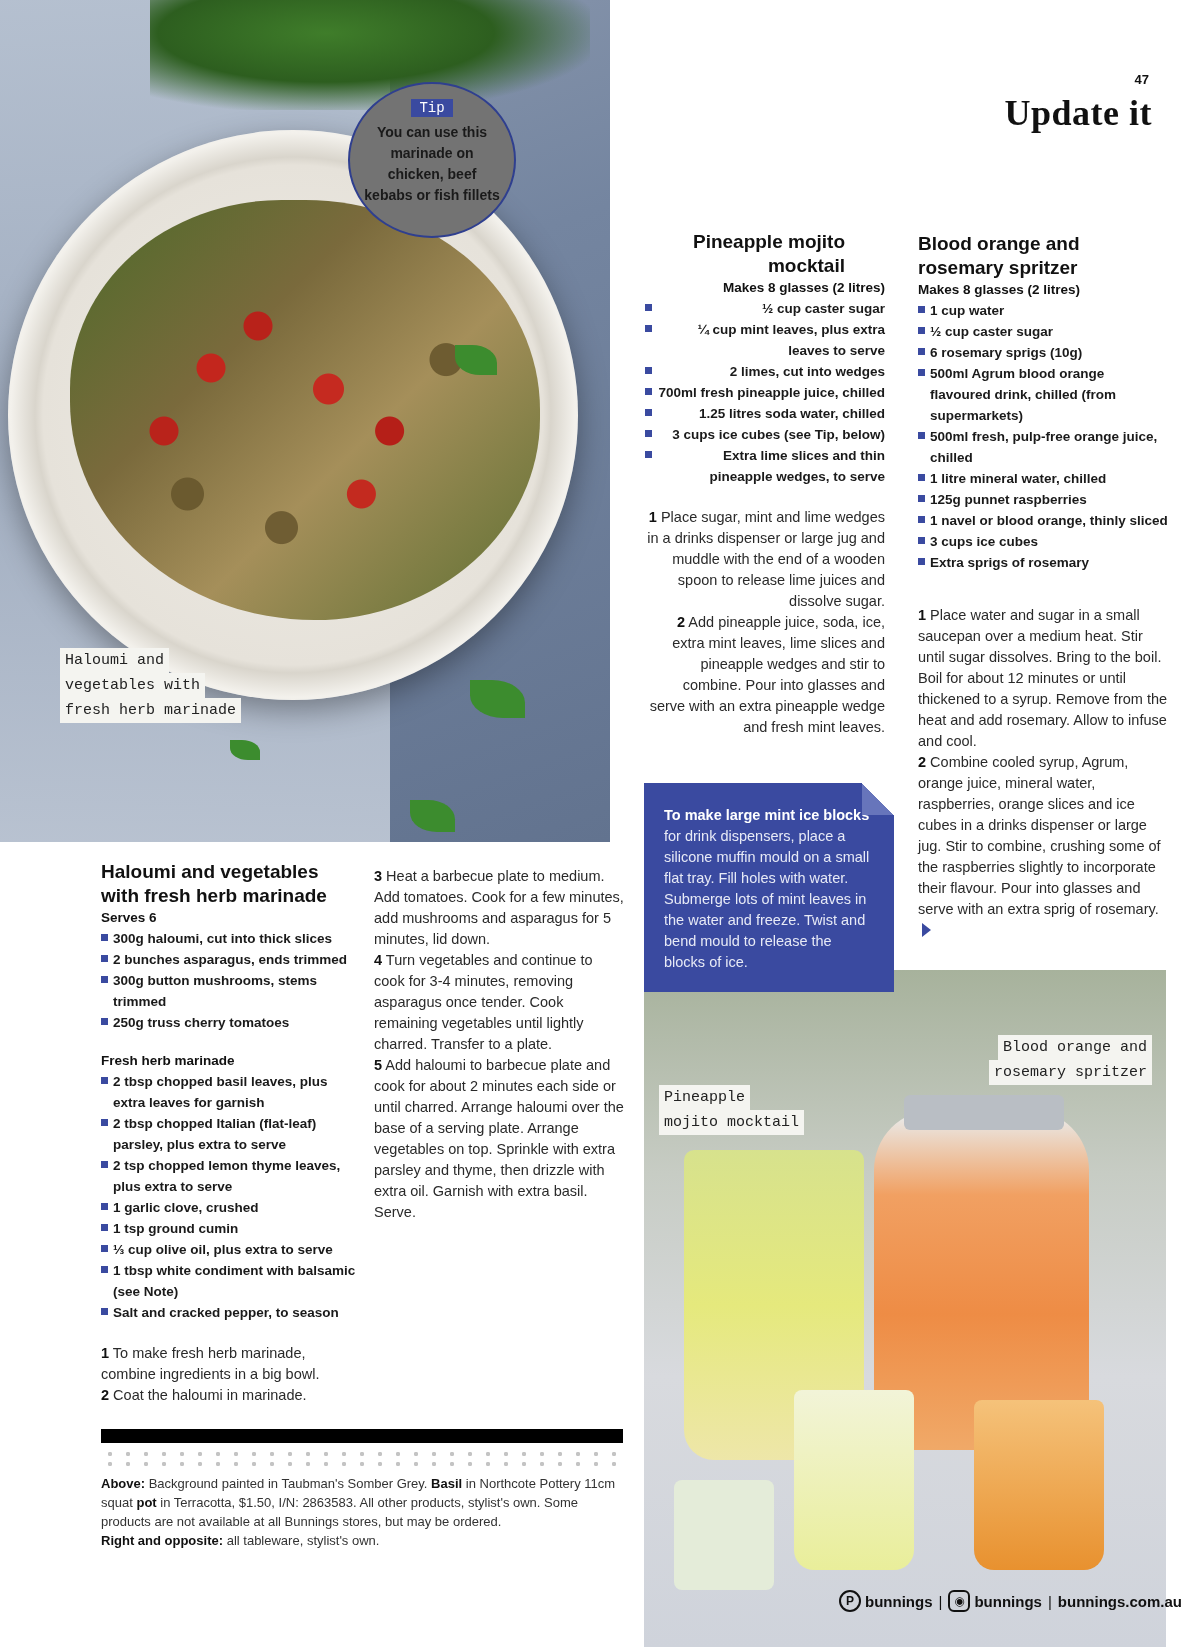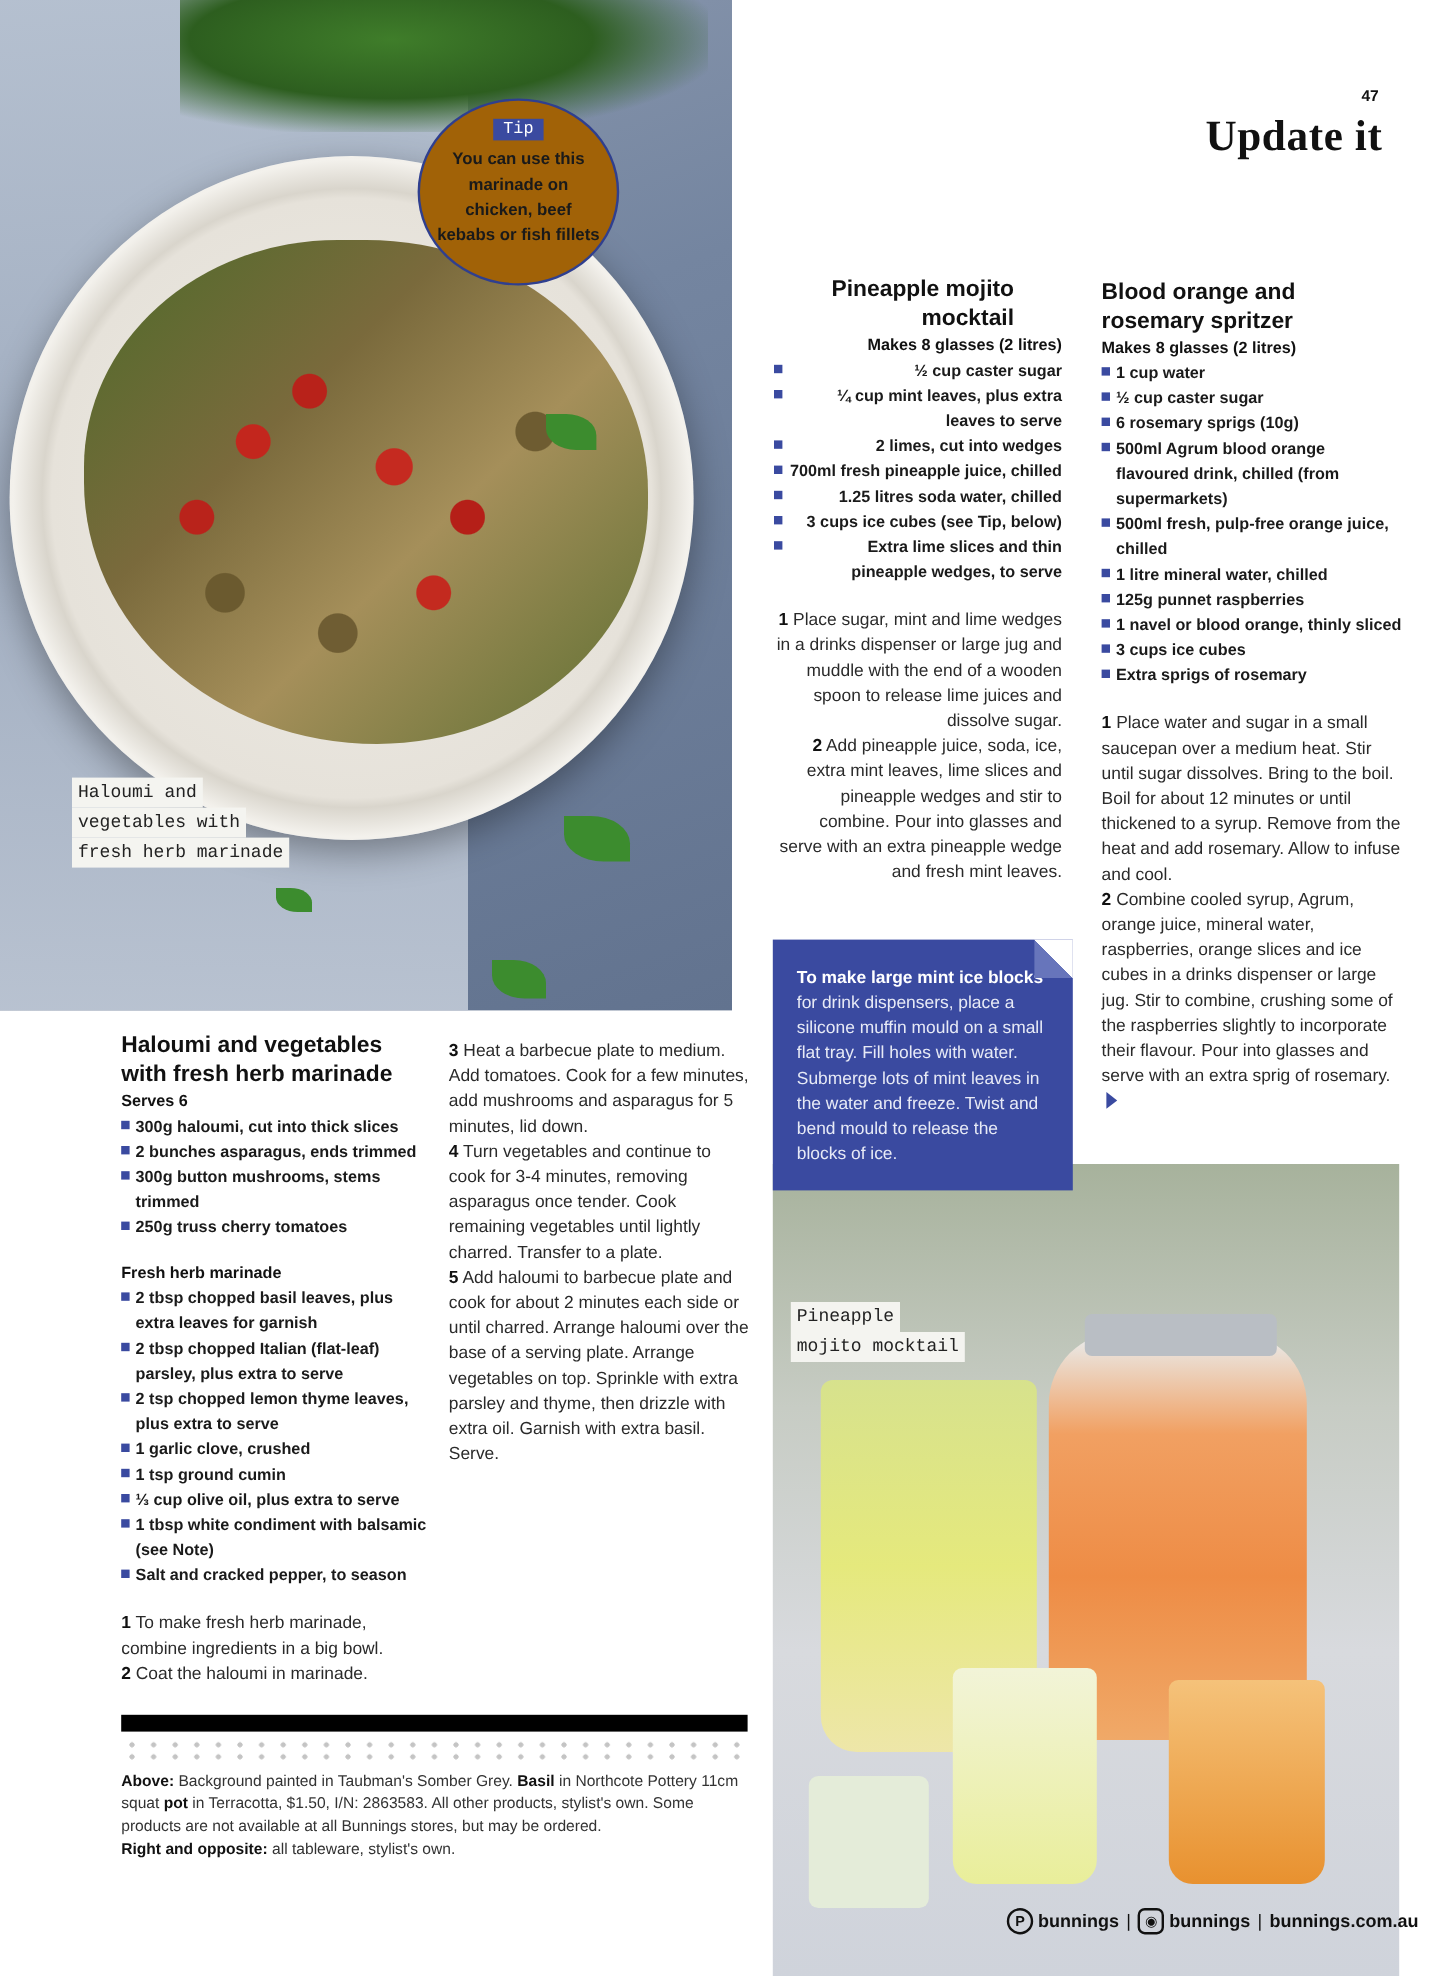--- a/index.html
+++ b/index.html
@@ -25,21 +25,21 @@
       radial-gradient(circle at 68% 55%, #b51f18 0 14px, transparent 15px),
       radial-gradient(circle at 62% 70%, #c32a1f 0 14px, transparent 15px),
       radial-gradient(circle at 20% 55%, #b9231b 0 14px, transparent 15px),
       radial-gradient(circle at 25% 70%, #6b5a2f 0 16px, transparent 17px),
       radial-gradient(circle at 45% 78%, #6f5d33 0 16px, transparent 17px),
       radial-gradient(circle at 80% 38%, #6e5c31 0 16px, transparent 17px),
       linear-gradient(135deg, #4d6b2a 0%, #7a6a3c 35%, #a58f5a 60%, #5d6f32 100%); }
   .leaf { border-radius: 0 60% 0 60%; background: #3c8c2e; }
 
   .tip-circle { left: 348px; top: 82px; width: 168px; height: 156px; border-radius: 50%;
-    background: #a16207; border: 2px solid #2f3f8f; text-align: center; padding-top: 14px; }
+    background: #737373; border: 2px solid #2f3f8f; text-align: center; padding-top: 14px; }
   .tip-label { display: inline-block; background: #3a4aa0; color: #fff; font-family: "Liberation Mono", "DejaVu Sans Mono", monospace;
     font-size: 14px; padding: 1px 8px; margin-bottom: 5px; }
   .tip-text { font-size: 14px; line-height: 21px; font-weight: bold; color: #1a1a1a; padding: 0 12px; }
 
   .caption-mono { font-family: "Liberation Mono", "DejaVu Sans Mono", monospace; font-size: 15px; line-height: 23px; }
   .caption-mono span { background: #f4f4f0; color: #222; padding: 1px 5px; display: inline-block; margin-bottom: 0; }
 
   
   .page-number { right: 51px; top: 72px; font-size: 13px; font-weight: bold; color: #111; }
   .section-title { right: 48px; top: 92px; font-family: "Liberation Serif", "DejaVu Serif", serif; font-weight: bold;
@@ -143,37 +143,41 @@
     <li>½ cup caster sugar</li>
     <li>6 rosemary sprigs (10g)</li>
     <li>500ml Agrum blood orange flavoured drink, chilled (from supermarkets)</li>
     <li>500ml fresh, pulp-free orange juice, chilled</li>
     <li>1 litre mineral water, chilled</li>
     <li>125g punnet raspberries</li>
     <li>1 navel or blood orange, thinly sliced</li>
     <li>3 cups ice cubes</li>
     <li>Extra sprigs of rosemary</li>
   </ul>
-  <div class="method" style="margin-top:20px;">
+  <div class="method" style="margin-top:32px;">
     <p><b>1</b> <span>Place water and sugar in a small saucepan over a medium heat. Stir until sugar dissolves. Bring to the boil. Boil for about 12 minutes or until thickened to a syrup. Remove from the heat and add rosemary. Allow to infuse and cool.</span></p>
     <p><b>2</b> <span>Combine cooled syrup, Agrum, orange juice, mineral water, raspberries, orange slices and ice cubes in a drinks dispenser or large jug. Stir to combine, crushing some of the raspberries slightly to incorporate their flavour. Pour into glasses and serve with an extra sprig of rosemary.</span><span class="arrow"></span></p>
   </div>
 </div>
 
 <div class="abs photo-drinks">
   <div class="abs jug"></div>
   <div class="abs jar"></div>
   <div class="abs jar-lid"></div>
   <div class="abs glass1"></div>
   <div class="abs glass2"></div>
   <div class="abs glass3"></div>
 
   <div class="abs caption-mono" style="left:15px;top:115px;">
     <span>Pineapple</span><br>
     <span>mojito mocktail</span>
+  </div>
+  <div class="abs caption-mono" style="right:14px;top:65px;text-align:right;">
+    <span>Blood orange and</span><br>
+    <span>rosemary spritzer</span>
   </div>
 </div>
 
 <div class="abs blue-box">
   <div class="fold2"></div>
   <p><b>To make large mint ice blocks</b> <span>for drink dispensers, place a silicone muffin mould on a small flat tray. Fill holes with water. Submerge lots of mint leaves in the water and freeze. Twist and bend mould to release the blocks of ice.</span></p>
 </div>
 
 <div class="abs" style="left:101px;top:860px;width:260px;">
   <div class="r-title">Haloumi and vegetables with fresh herb marinade</div>

